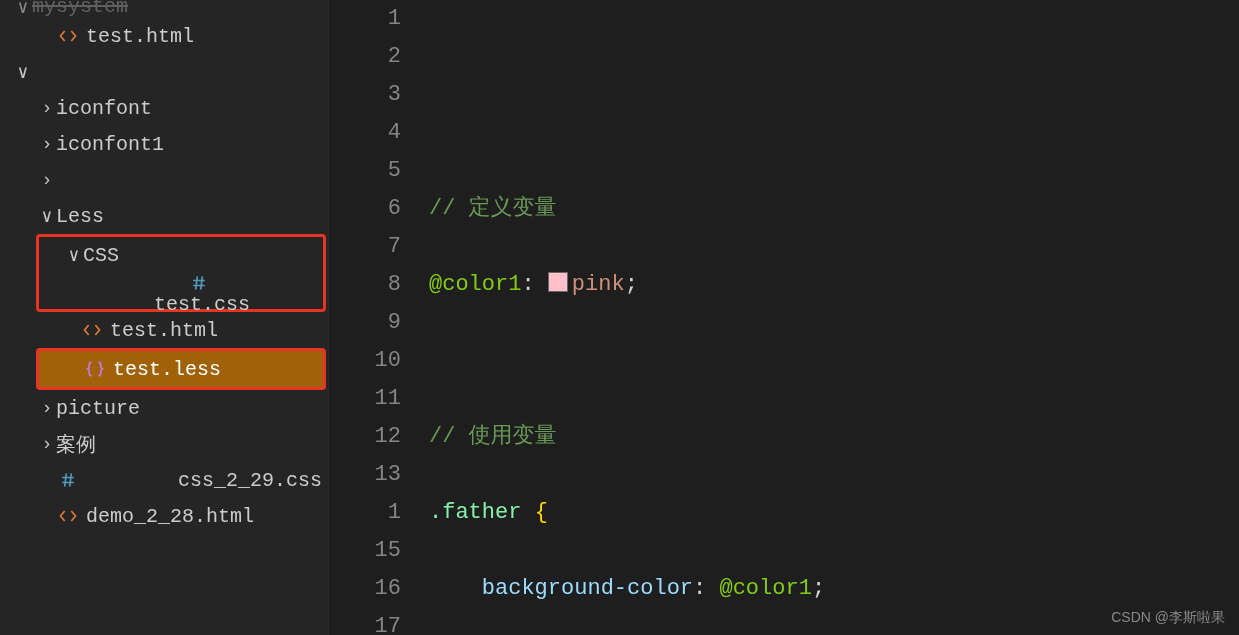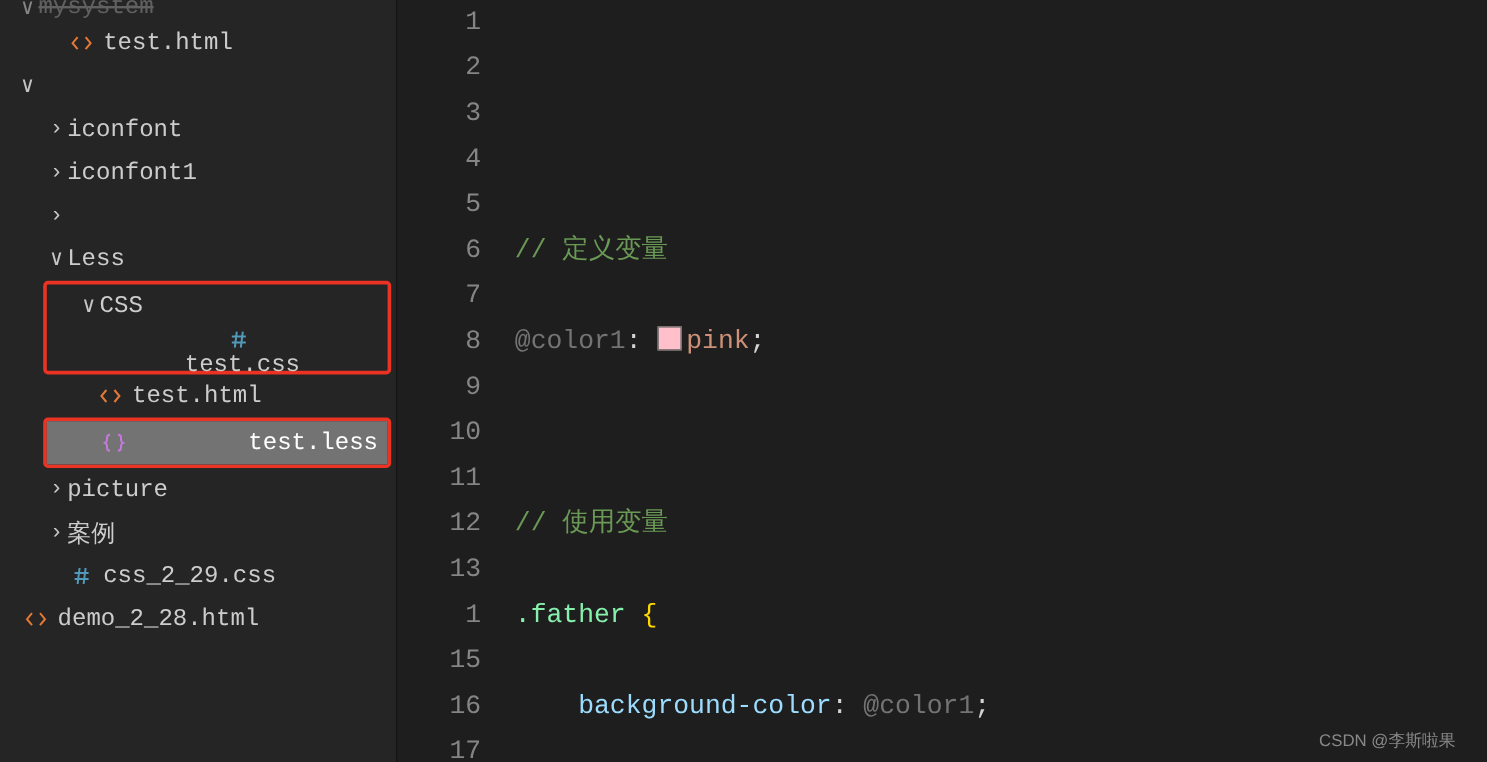--- a/index.html
+++ b/index.html
@@ -24,23 +24,22 @@
   }
   .tree-row {
     display: flex;
     align-items: center;
     height: 36px;
     cursor: pointer;
     white-space: nowrap;
     padding-right: 8px;
   }
   .tree-row.selected {
-    background: #737373;
+    background: #a16207;
     color: #ffffff;
-    text-align: right;
   }
   .tree-row .chev {
     width: 18px;
     flex-shrink: 0;
     text-align: center;
     color: #c5c5c5;
     font-size: 18px;
   }
   .tree-row .icon {
     width: 24px;
@@ -84,40 +83,40 @@
     padding-top: 0;
   }
   .gutter .ln { height: 38px; }
   .code {
     flex: 1;
     white-space: pre;
     padding-top: 0;
   }
   .code .cl { height: 38px; }
   .comment { color: #6a9955; }
-  .var { color: #737373; }
+  .var { color: #84cc16; }
   .sel-class { color: #86efac; }
   .brace { color: #ffd700; }
   .prop { color: #9cdcfe; }
   .colorname { color: #ce9178; }
   .punct { color: #d4d4d4; }
   .swatch {
     display: inline-block;
     width: 20px;
     height: 20px;
     background: #ffc0cb;
     vertical-align: -2px;
     margin-right: 4px;
     border: 1px solid #666;
   }
 
   .watermark {
     position: absolute;
     bottom: 8px;
-    right: 26px;
+    right: 14px;
     color: #888;
     font-size: 14px;
     font-family: "Segoe UI", sans-serif;
   }
 
   
   .ic-html { color: #e37933; }
   .ic-css  { color: #519aba; }
   .ic-less { color: #c678dd; }
   svg.file-icon { width: 20px; height: 20px; }
@@ -201,30 +200,30 @@
   </div>
 
   <div class="tree-row" style="padding-left:38px;">
     <span class="chev">›</span>
     <span class="label">picture</span>
   </div>
   <div class="tree-row" style="padding-left:38px;">
     <span class="chev">›</span>
     <span class="label">案例</span>
   </div>
-  <div class="tree-row" style="padding-left:38px;">
+  <div class="tree-row" style="padding-left:38px;text-align:right;">
     <span class="chev"></span>
     <span class="icon ic-css">
       <svg class="file-icon" viewBox="0 0 24 24" fill="none" stroke="currentColor" stroke-width="2">
           <path d="M5 9h14M5 15h14M10 4l-2 16M16 4l-2 16"></path>
         </svg>
     </span>
     <span class="label">css_2_29.css</span>
   </div>
-  <div class="tree-row" style="">
+  <div class="tree-row" style="padding-left:38px;">
     <span class="chev"></span>
     <span class="icon ic-html">
       <svg class="file-icon" viewBox="0 0 24 24" fill="none" stroke="currentColor" stroke-width="2">
           <path d="M8 6l-5 6 5 6M16 6l5 6-5 6"></path>
         </svg>
     </span>
     <span class="label">demo_2_28.html</span>
   </div>
 </div>
 

